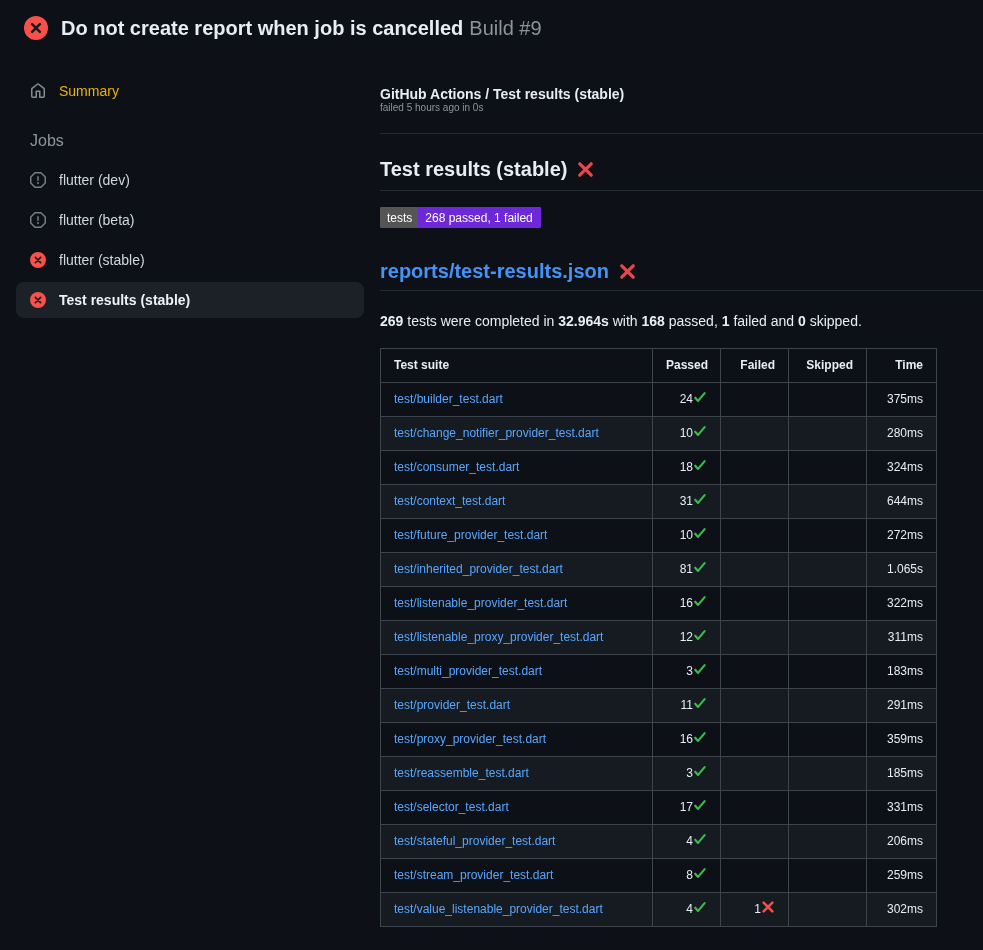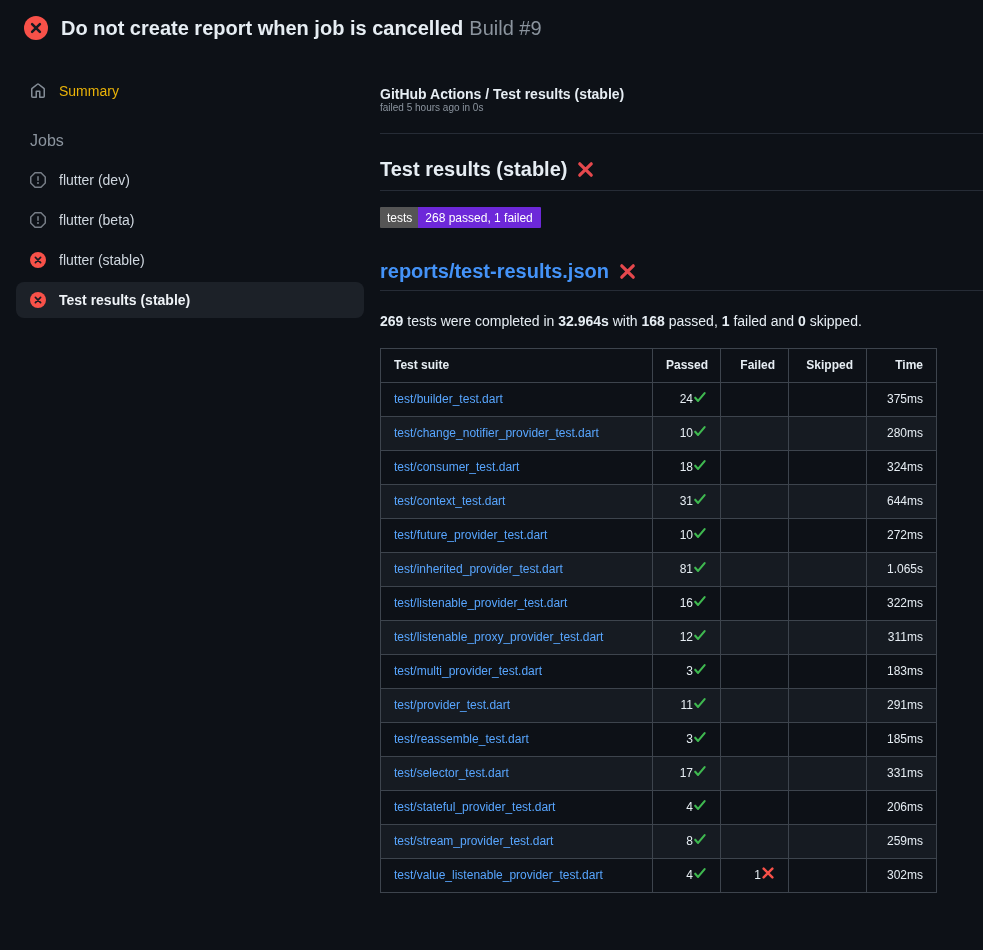--- a/index.html
+++ b/index.html
@@ -293,20 +293,34 @@
                   <svg width="14" height="14" viewBox="0 0 16 16">
                     <path d="M2.5 8.8l3.3 3.7 7.5-9" fill="none" stroke="#3fb950" stroke-width="2.4" stroke-linecap="round" stroke-linejoin="round"></path>
                   </svg>
                 </span>
               </span></td>
             <td></td>
             <td></td>
             <td>291ms</td>
           </tr>
           <tr>
+            <td class="suite-cell"><a>test/proxy_provider_test.dart</a></td>
+            <td><span class="cell-num">
+                <span>16</span>
+                <span class="icon">
+                  <svg width="14" height="14" viewBox="0 0 16 16">
+                    <path d="M2.5 8.8l3.3 3.7 7.5-9" fill="none" stroke="#3fb950" stroke-width="2.4" stroke-linecap="round" stroke-linejoin="round"></path>
+                  </svg>
+                </span>
+              </span></td>
+            <td></td>
+            <td></td>
+            <td>359ms</td>
+          </tr>
+          <tr>
             <td class="suite-cell"><a>test/reassemble_test.dart</a></td>
             <td><span class="cell-num">
                 <span>3</span>
                 <span class="icon">
                   <svg width="14" height="14" viewBox="0 0 16 16">
                     <path d="M2.5 8.8l3.3 3.7 7.5-9" fill="none" stroke="#3fb950" stroke-width="2.4" stroke-linecap="round" stroke-linejoin="round"></path>
                   </svg>
                 </span>
               </span></td>
             <td></td>

